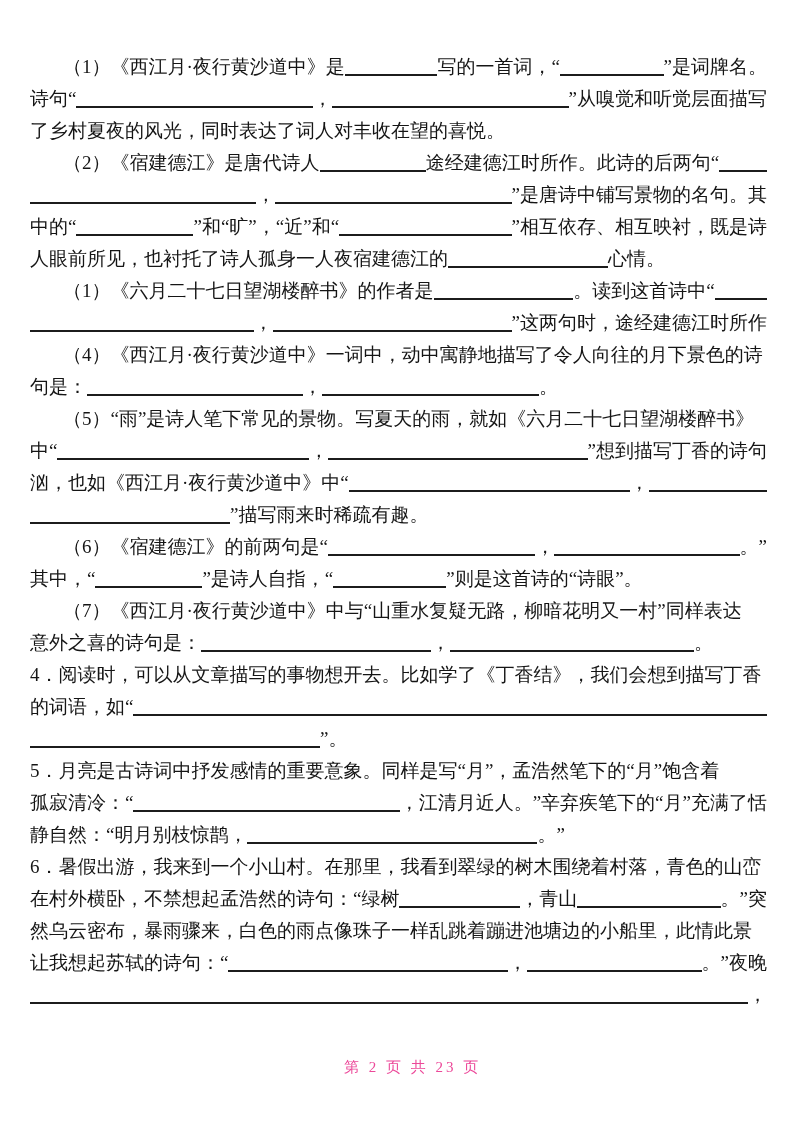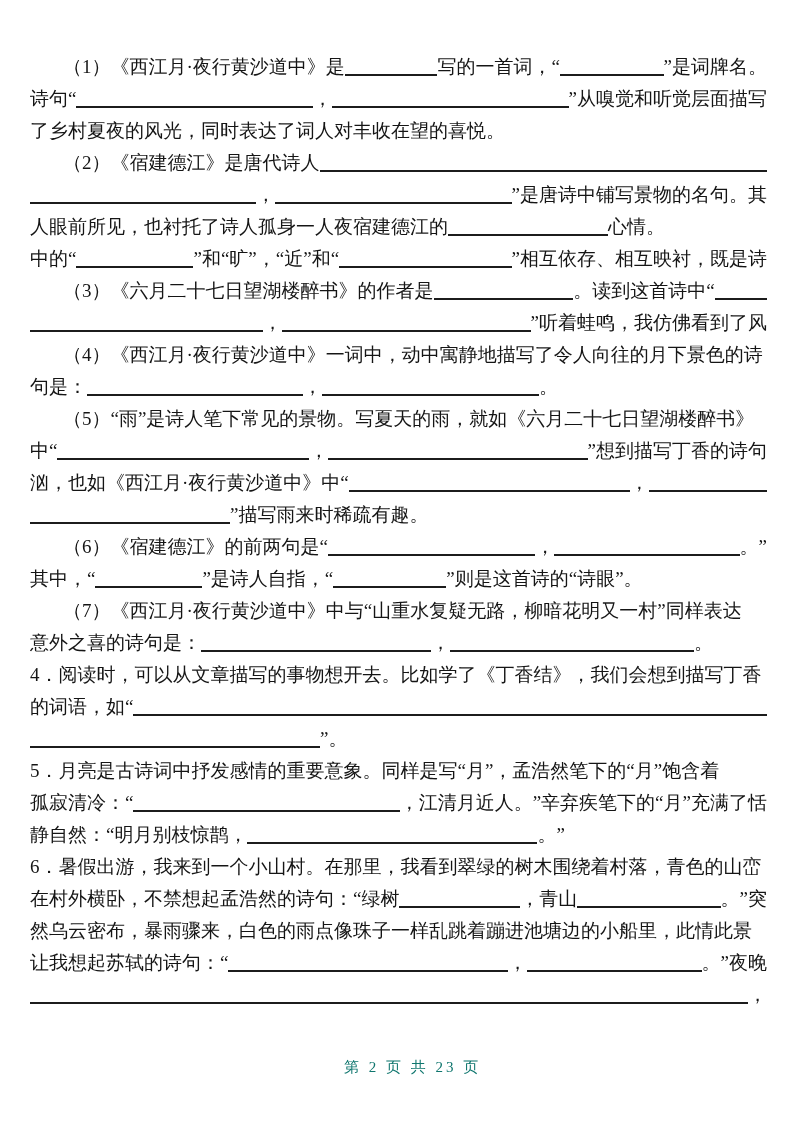--- a/index.html
+++ b/index.html
@@ -39,39 +39,39 @@
     height: 0;
     border-bottom: 2px solid #1c1c1c;
     margin-bottom: 6px;
     min-width: 18px;
   }
   .footer {
     position: absolute;
     top: 1058px; left: 0; right: 0;
     text-align: center;
     font-size: 15px;
-    color: #0f766e;
+    color: #ec4899;
     letter-spacing: 3px;
     padding-left: 32px;
   }
 </style>
 </head>
 <body>
 
 <div class="page">
   <div class="doc-body" id="doc-body">
       <div class="line indent"><span class="seg">（1）《西江月·夜行黄沙道中》是</span><span class="blank" style="width: 100px; flex-grow: 100;"></span><span class="seg">写的一首词，“</span><span class="blank" style="width: 112px; flex-grow: 112;"></span><span class="seg">”是词牌名。</span></div>
       <div class="line"><span class="seg">诗句“</span><span class="blank" style="width: 150px; flex-grow: 150;"></span><span class="seg">，</span><span class="blank" style="width: 150px; flex-grow: 150;"></span><span class="seg">”从嗅觉和听觉层面描写</span></div>
       <div class="line"><span class="seg">了乡村夏夜的风光，同时表达了词人对丰收在望的喜悦。</span></div>
-      <div class="line indent"><span class="seg">（2）《宿建德江》是唐代诗人</span><span class="blank" style="width: 100px; flex-grow: 100;"></span><span class="blank" style="width: 45px; flex-grow: 45;"></span></div>
+      <div class="line indent"><span class="seg">（2）《宿建德江》是唐代诗人</span><span class="blank" style="width: 100px; flex-grow: 100;"></span><span class="seg">途经建德江时所作。此诗的后两句“</span><span class="blank" style="width: 45px; flex-grow: 45;"></span></div>
       <div class="line"><span class="blank" style="width: 220px; flex-grow: 220;"></span><span class="seg">，</span><span class="blank" style="width: 230px; flex-grow: 230;"></span><span class="seg">”是唐诗中铺写景物的名句。其</span></div>
+      <div class="line"><span class="seg">中的“</span><span class="blank" style="width: 95px; flex-grow: 95;"></span><span class="seg">”和“旷”，“近”和“</span><span class="blank" style="width: 140px; flex-grow: 140;"></span><span class="seg">”相互依存、相互映衬，既是诗</span></div>
       <div class="line"><span class="seg">人眼前所见，也衬托了诗人孤身一人夜宿建德江的</span><span class="blank" style="width: 160px;"></span><span class="seg">心情。</span></div>
-      <div class="line"><span class="seg">中的“</span><span class="blank" style="width: 95px; flex-grow: 95;"></span><span class="seg">”和“旷”，“近”和“</span><span class="blank" style="width: 140px; flex-grow: 140;"></span><span class="seg">”相互依存、相互映衬，既是诗</span></div>
-      <div class="line indent"><span class="seg">（3）《六月二十七日望湖楼醉书》的作者是</span><span class="blank" style="width: 107px; flex-grow: 107;"></span><span class="seg">。读到这首诗中“</span><span class="blank" style="width: 40px; flex-grow: 40;"></span></div>
-      <div class="line"><span class="blank" style="width: 150px; flex-grow: 150;"></span><span class="seg">，</span><span class="blank" style="width: 160px; flex-grow: 160;"></span><span class="seg">”听着蛙鸣，我仿佛看到了风</span></div>
+      <div class="line indent"><span class="seg">（1）《六月二十七日望湖楼醉书》的作者是</span><span class="blank" style="width: 107px; flex-grow: 107;"></span><span class="seg">。读到这首诗中“</span><span class="blank" style="width: 40px; flex-grow: 40;"></span></div>
+      <div class="line"><span class="blank" style="width: 150px; flex-grow: 150;"></span><span class="seg">，</span><span class="blank" style="width: 160px; flex-grow: 160;"></span><span class="seg">”这两句时，途经建德江时所作</span></div>
       <div class="line indent"><span class="seg">（4）《西江月·夜行黄沙道中》一词中，动中寓静地描写了令人向往的月下景色的诗</span></div>
       <div class="line"><span class="seg">句是：</span><span class="blank" style="width: 216px;"></span><span class="seg">，</span><span class="blank" style="width: 217px;"></span><span class="seg">。</span></div>
       <div class="line indent"><span class="seg">（5）“雨”是诗人笔下常见的景物。写夏天的雨，就如《六月二十七日望湖楼醉书》</span></div>
       <div class="line"><span class="seg">中“</span><span class="blank" style="width: 165px; flex-grow: 165;"></span><span class="seg">，</span><span class="blank" style="width: 170px; flex-grow: 170;"></span><span class="seg">”想到描写丁香的诗句</span></div>
       <div class="line"><span class="seg">汹，也如《西江月·夜行黄沙道中》中“</span><span class="blank" style="width: 190px; flex-grow: 190;"></span><span class="seg">，</span><span class="blank" style="width: 80px; flex-grow: 80;"></span></div>
       <div class="line"><span class="blank" style="width: 200px;"></span><span class="seg">”描写雨来时稀疏有趣。</span></div>
       <div class="line indent"><span class="seg">（6）《宿建德江》的前两句是“</span><span class="blank" style="width: 213px; flex-grow: 213;"></span><span class="seg">，</span><span class="blank" style="width: 190px; flex-grow: 190;"></span><span class="seg">。”</span></div>
       <div class="line"><span class="seg">其中，“</span><span class="blank" style="width: 107px;"></span><span class="seg">”是诗人自指，“</span><span class="blank" style="width: 113px;"></span><span class="seg">”则是这首诗的“诗眼”。</span></div>
       <div class="line indent"><span class="seg">（7）《西江月·夜行黄沙道中》中与“山重水复疑无路，柳暗花明又一村”同样表达</span></div>
       <div class="line"><span class="seg">意外之喜的诗句是：</span><span class="blank" style="width: 230px;"></span><span class="seg">，</span><span class="blank" style="width: 244px;"></span><span class="seg">。</span></div>

